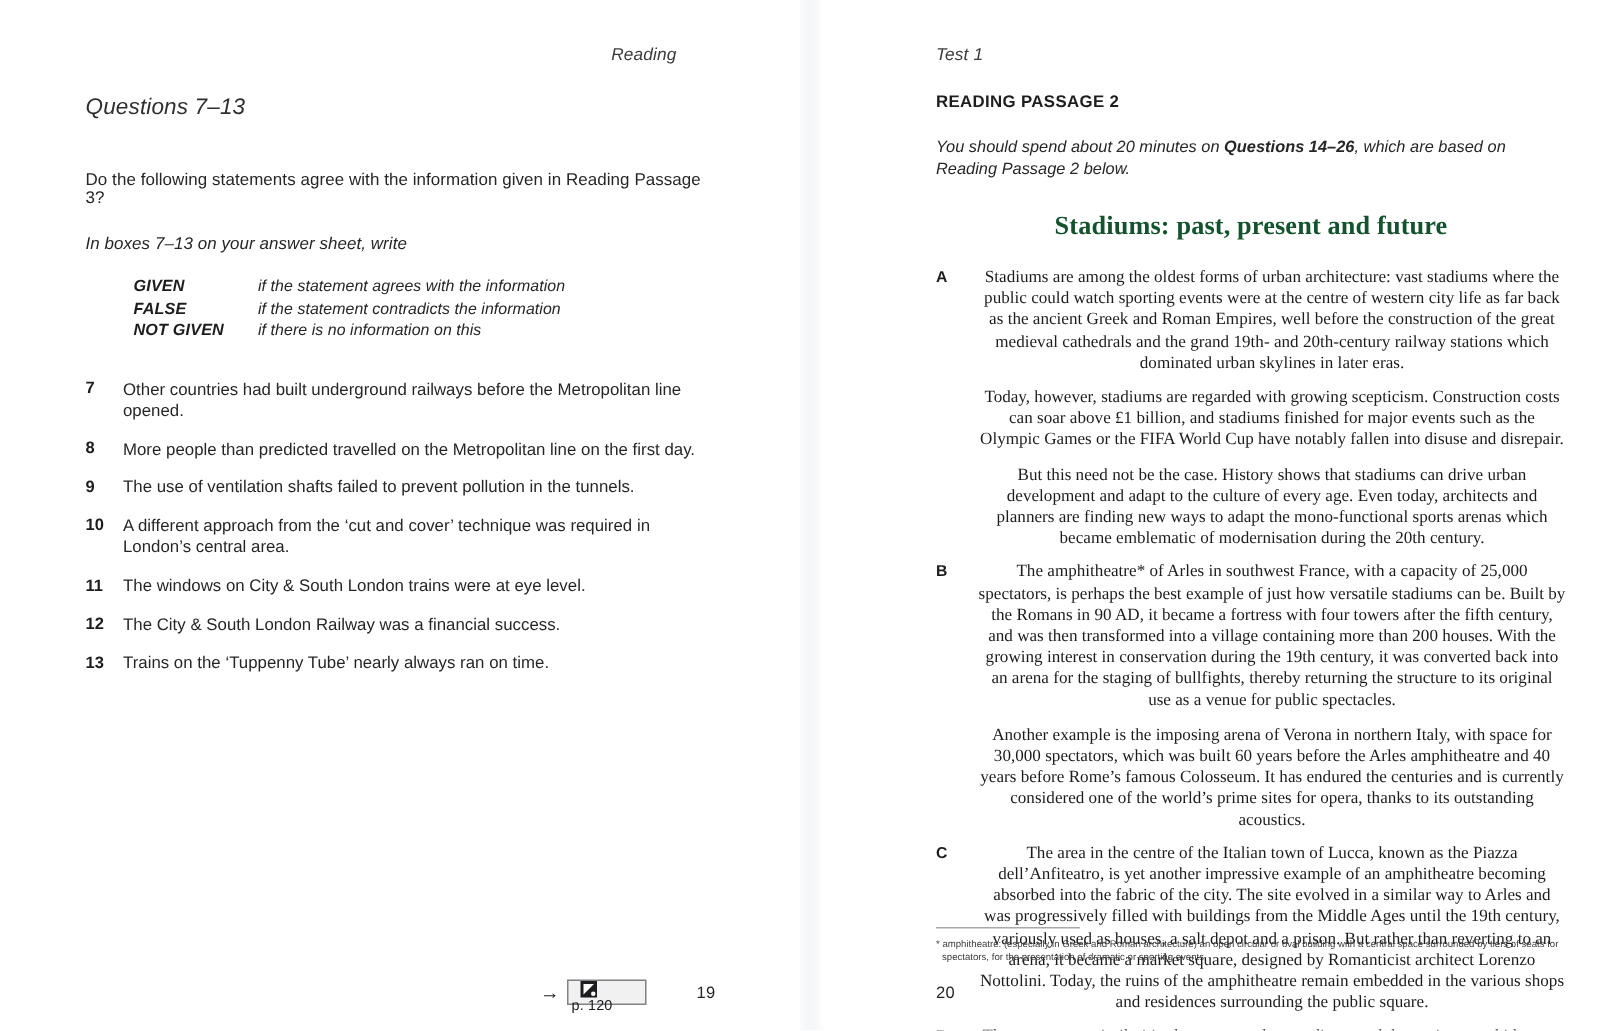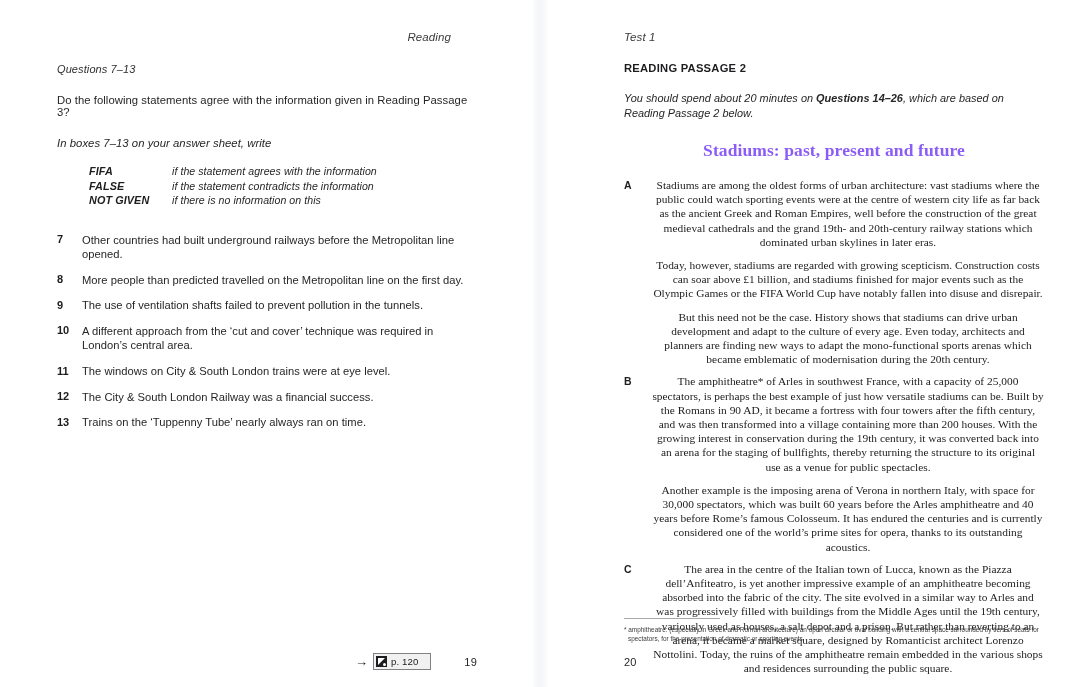--- a/index.html
+++ b/index.html
@@ -50,24 +50,24 @@
     color: #3b3b3d;
     letter-spacing: .1px;
   }
   .l-body {
     position: absolute;
     left: 57px;
     top: 63px;
     width: 420px;
   }
   .q-heading {
-    font-size: 11px;
+    font-size: 15px;
     font-style: italic;
     color: #2f2f31;
-    margin: 0 0 19px 0;
+    margin: 0 0 34px 0;
     letter-spacing: .1px;
   }
   .q-instruction {
     font-size: 11.3px;
     color: #262628;
     margin: 0 0 19px 0;
     letter-spacing: .05px;
   }
   .q-italic-line {
     font-size: 11.3px;
@@ -139,21 +139,22 @@
     color: #1d1d1f;
     margin-right: 5px;
     font-weight: bold;
   }
   .ans-ref {
     display: inline-flex;
     align-items: center;
     border: 1px solid #808285;
     background: #f1f1f2;
     height: 15px;
-    padding: 0 12px 0 2px;
+    padding: 0 22px 0 2px;
+    flex-direction: column;
   }
   .ans-ref .key-icon {
     width: 11px;
     height: 11px;
     background: #1d1d1f;
     display: inline-block;
     position: relative;
     margin-right: 4px;
     flex: 0 0 11px;
   }
@@ -223,21 +224,21 @@
   }
   .passage-instruction b {
     font-weight: bold;
     font-style: italic;
   }
   .passage-title {
     font-family: "Liberation Serif", serif;
     font-size: 17.5px;
     font-weight: bold;
     text-align: center;
-    color: #8b5cf6;
+    color: #14532d;
     margin: 0 0 17px 0;
     letter-spacing: .1px;
   }
   .para-block {
     display: flex;
     margin-bottom: 8px;
   }
   .para-letter {
     width: 28px;
     flex: 0 0 28px;
@@ -301,21 +302,21 @@
     <div class="l-body">
 
       <p class="q-heading">Questions 7–13</p>
 
       <p class="q-instruction">Do the following statements agree with the information given in Reading Passage 3?</p>
 
       <p class="q-italic-line">In boxes 7–13 on your answer sheet, write</p>
 
       <div class="tfng">
         <div class="tfng-row">
-          <span class="tfng-key">FIFA</span>
+          <span class="tfng-key">GIVEN</span>
           <span class="tfng-val">if the statement agrees with the information</span>
         </div>
         <div class="tfng-row">
           <span class="tfng-key">FALSE</span>
           <span class="tfng-val">if the statement contradicts the information</span>
         </div>
         <div class="tfng-row">
           <span class="tfng-key">NOT GIVEN</span>
           <span class="tfng-val">if there is no information on this</span>
         </div>

